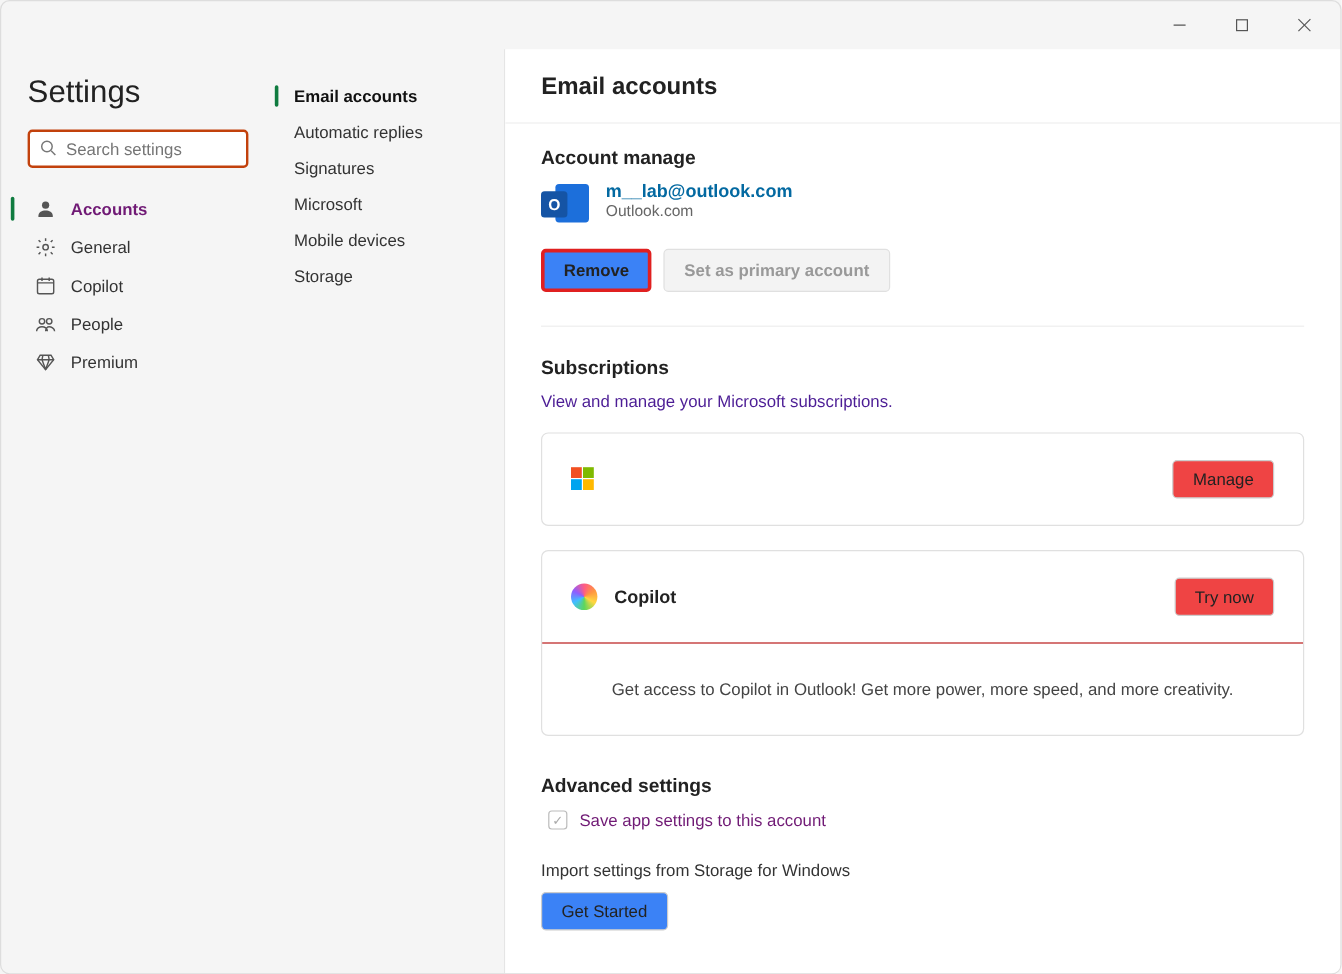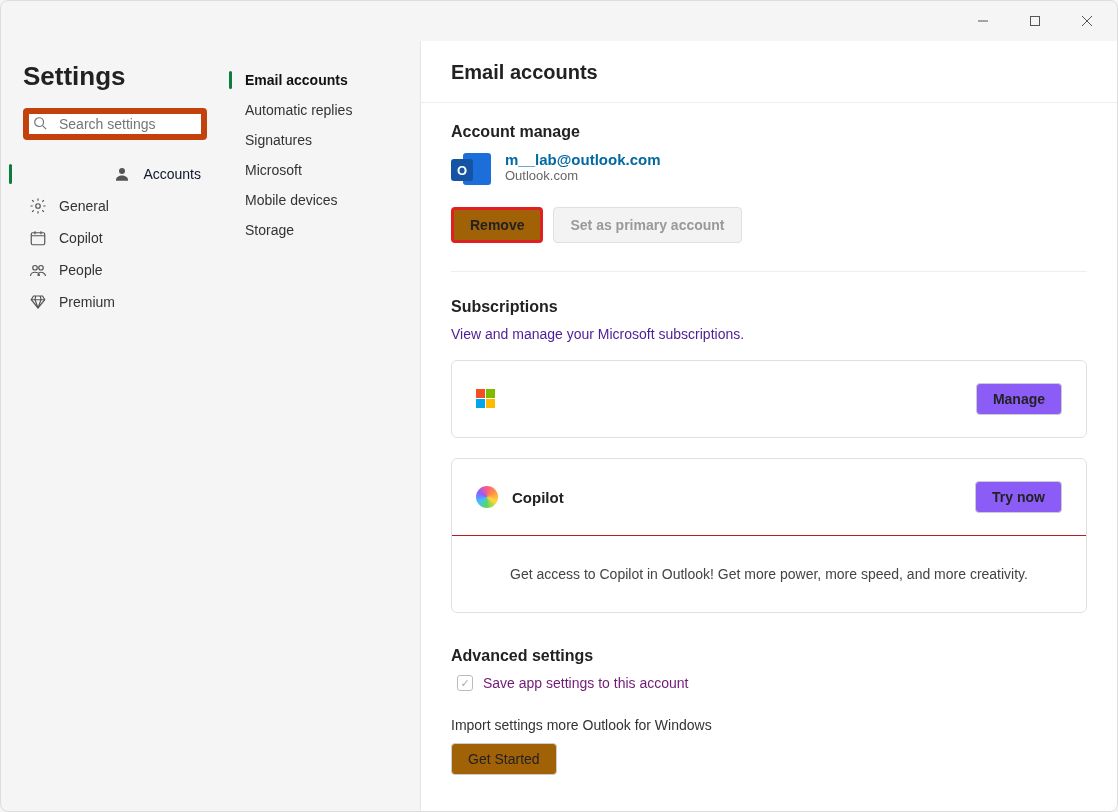--- a/index.html
+++ b/index.html
@@ -5,27 +5,27 @@
 * { box-sizing: border-box; margin: 0; padding: 0; font-family: 'Segoe UI', Tahoma, sans-serif; }
 body { width: 1118px; height: 812px; background: #f5f5f5; border: 1px solid #ddd; border-radius: 8px; overflow: hidden; position: relative; }
 
 .titlebar { height: 40px; display: flex; justify-content: flex-end; align-items: center; padding-right: 8px; gap: 8px; }
 .titlebar .win-btn { width: 44px; height: 30px; display: flex; align-items: center; justify-content: center; color: #555; cursor: pointer; }
 .win-btn svg { width: 12px; height: 12px; }
 
 .main { display: flex; height: calc(100% - 40px); }
 
 .col1 { width: 220px; padding: 20px 10px 0 18px; }
-.col1 h1 { font-size: 26px; font-weight: 700; margin-bottom: 16px; padding-left: 4px; color: #222; }
+.col1 h1 { font-size: 26px; font-weight: 400; margin-bottom: 16px; padding-left: 4px; color: #222; }
 .search-wrap { position: relative; margin-bottom: 18px; padding: 0 4px; }
-.search-wrap input { width: 100%; height: 32px; border: 6px solid #c2410c; border-radius: 4px; padding: 0 10px 0 30px; font-size: 14px; background: #fff; }
+.search-wrap input { width: 100%; height: 32px; border: 2px solid #c2410c; border-radius: 4px; padding: 0 10px 0 30px; font-size: 14px; background: #fff; }
 .search-wrap .sicon { position: absolute; left: 14px; top: 8px; color: #777; }
 .nav1 { list-style: none; }
 .nav1 li { display: flex; align-items: center; gap: 12px; padding: 7px 10px; font-size: 14px; color: #333; cursor: pointer; border-radius: 4px; position: relative; }
-.nav1 li.active { font-weight: 400; color: #0f172a; justify-content: flex-end; }
+.nav1 li.active { font-weight: 700; color: #701a75; }
 .nav1 li.active::before { content: ''; position: absolute; left: -10px; top: 6px; bottom: 6px; width: 3px; background: #0f7b3f; border-radius: 2px; }
 .nav1 li .navicon { width: 18px; height: 18px; display: flex; align-items: center; justify-content: center; color: #555; }
 
 .col2 { width: 200px; padding: 24px 10px 0 14px; border-right: 1px solid #e5e5e5; }
 .nav2 { list-style: none; }
 .nav2 li { padding: 7px 10px; font-size: 14px; color: #333; cursor: pointer; border-radius: 4px; position: relative; }
 .nav2 li.active { font-weight: 600; color: #111; }
 .nav2 li.active::before { content: ''; position: absolute; left: -6px; top: 6px; bottom: 6px; width: 3px; background: #0f7b3f; border-radius: 2px; }
 
 .col3 { flex: 1; background: #fff; display: flex; flex-direction: column; overflow: hidden; }
@@ -36,36 +36,36 @@
 .col3-body::-webkit-scrollbar-thumb { background: #bbb; border-radius: 4px; }
 
 .section-title { font-size: 16px; font-weight: 600; color: #222; margin-bottom: 10px; }
 .account-row { display: flex; gap: 14px; align-items: flex-start; margin-bottom: 18px; }
 .outlook-tile { width: 40px; height: 38px; position: relative; }
 .outlook-tile .back { position: absolute; right: 0; top: 2px; width: 28px; height: 32px; background: #1c6fdb; border-radius: 3px; }
 .outlook-tile .o { position: absolute; left: 0; top: 8px; width: 22px; height: 22px; background: #1554a5; border-radius: 3px; color: #fff; font-weight: 700; font-size: 13px; display: flex; align-items: center; justify-content: center; }
 .account-email { font-size: 15px; font-weight: 600; color: #0369a1; }
 .account-provider { font-size: 13px; color: #666; }
 .btn-row { display: flex; gap: 10px; margin-bottom: 28px; }
-.btn { padding: 7px 16px; font-size: 14px; border: 1px solid #ccc; background: #a16207; border-radius: 4px; cursor: pointer; color: #222; }
+.btn { padding: 7px 16px; font-size: 14px; border: 1px solid #ccc; background: #3b82f6; border-radius: 4px; cursor: pointer; color: #222; }
 .btn.disabled { background: #f3f3f3; color: #999; border-color: #e0e0e0; cursor: default; font-weight: 600; }
 .btn-highlight { border: 3px solid #e02020; }
 .hr { border-top: 1px solid #eee; margin: 0 0 26px 0; }
 
 .sub-desc { font-size: 14px; color: #4c1d95; margin-bottom: 18px; }
 .card { border: 1px solid #e0e0e0; border-radius: 6px; margin-bottom: 20px; background: #fff; }
 .card-row { display: flex; align-items: center; justify-content: space-between; padding: 22px 24px; }
 .card-row .left { display: flex; align-items: center; gap: 14px; }
 .card-icon { width: 20px; height: 20px; }
 .ms-logo { display: grid; grid-template-columns: 9px 9px; grid-template-rows: 9px 9px; gap: 1px; }
 .ms-logo span:nth-child(1){background:#f25022;} .ms-logo span:nth-child(2){background:#7fba00;} .ms-logo span:nth-child(3){background:#00a4ef;} .ms-logo span:nth-child(4){background:#ffb900;}
 .copilot-icon { width: 22px; height: 22px; border-radius: 50%; background: conic-gradient(#ff5c83,#ff9640,#ffd740,#5cd65c,#40bfff,#8f5cff,#ff5c83); }
 .card-title { font-size: 15px; font-weight: 600; color: #222; }
 .card .desc-row { border-top: 1px solid #b91c1c; padding: 30px 24px; font-size: 14px; color: #444; text-align: center; }
-.btn-outline { padding: 7px 16px; font-size: 14px; border: 1px solid #ccc; background: #8b5cf6; border-radius: 4px; cursor: pointer; color: #222; font-weight: bold; }
+.btn-outline { padding: 7px 16px; font-size: 14px; border: 1px solid #ccc; background: #ef4444; border-radius: 4px; cursor: pointer; color: #222; }
 
 .adv-row { display: flex; align-items: center; gap: 10px; margin-top: 8px; margin-bottom: 16px; padding-left: 6px; }
 .chk { width: 16px; height: 16px; border: 1px solid #bbb; border-radius: 3px; display: flex; align-items: center; justify-content: center; color: #aaa; font-size: 11px; }
 .adv-label { font-size: 14px; color: #701a75; }
 .import-title { font-size: 14px; color: #333; margin-top: 26px; margin-bottom: 10px; }
 </style>
 </head>
 <body>
 
 <div class="titlebar">
@@ -212,17 +212,17 @@
         </div>
         <div class="desc-row">Get access to Copilot in Outlook! Get more power, more speed, and more creativity.</div>
       </div>
 
       <div class="section-title" style="margin-top:34px;">Advanced settings</div>
       <div class="adv-row">
         <div class="chk">✓</div>
         <div class="adv-label">Save app settings to this account</div>
       </div>
 
-      <div class="import-title">Import settings more Outlook for Windows</div>
+      <div class="import-title">Import settings from Storage for Windows</div>
       <button class="btn">Get Started</button>
     </div>
   </div>
 </div>
 
 </body></html>

